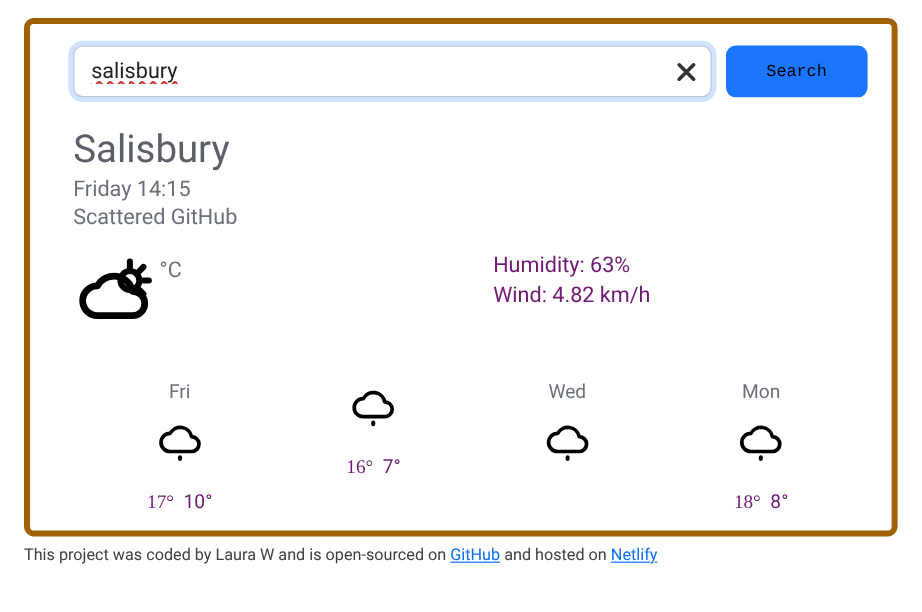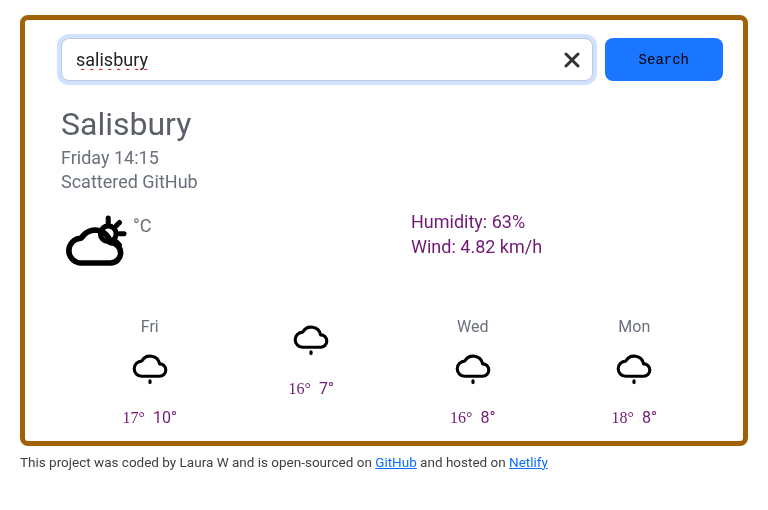--- a/index.html
+++ b/index.html
@@ -217,24 +217,20 @@
     </div>
 
     <div class="fc-col">
       <div class="fc-day">Wed</div>
       <div class="fc-icon">
         <svg width="44" height="44" viewBox="0 0 64 64">
           <path fill="none" stroke="#000" stroke-width="4.5" stroke-linejoin="round" d="M20 44 a11 11 0 0 1 0-22 a14 14 0 0 1 26 4 a9 9 0 0 1 0 18 Z"></path>
           <ellipse cx="32" cy="52" rx="2.5" ry="3.5" fill="#000"></ellipse>
         </svg>
       </div>
-      <div class="fc-temps">
-        <span class="fc-hi">16°</span>
-        <span class="fc-lo">8°</span>
-      </div>
     </div>
 
     <div class="fc-col">
       <div class="fc-day">Mon</div>
       <div class="fc-icon">
         <svg width="44" height="44" viewBox="0 0 64 64">
           <path fill="none" stroke="#000" stroke-width="4.5" stroke-linejoin="round" d="M20 44 a11 11 0 0 1 0-22 a14 14 0 0 1 26 4 a9 9 0 0 1 0 18 Z"></path>
           <ellipse cx="32" cy="52" rx="2.5" ry="3.5" fill="#000"></ellipse>
         </svg>
       </div>

